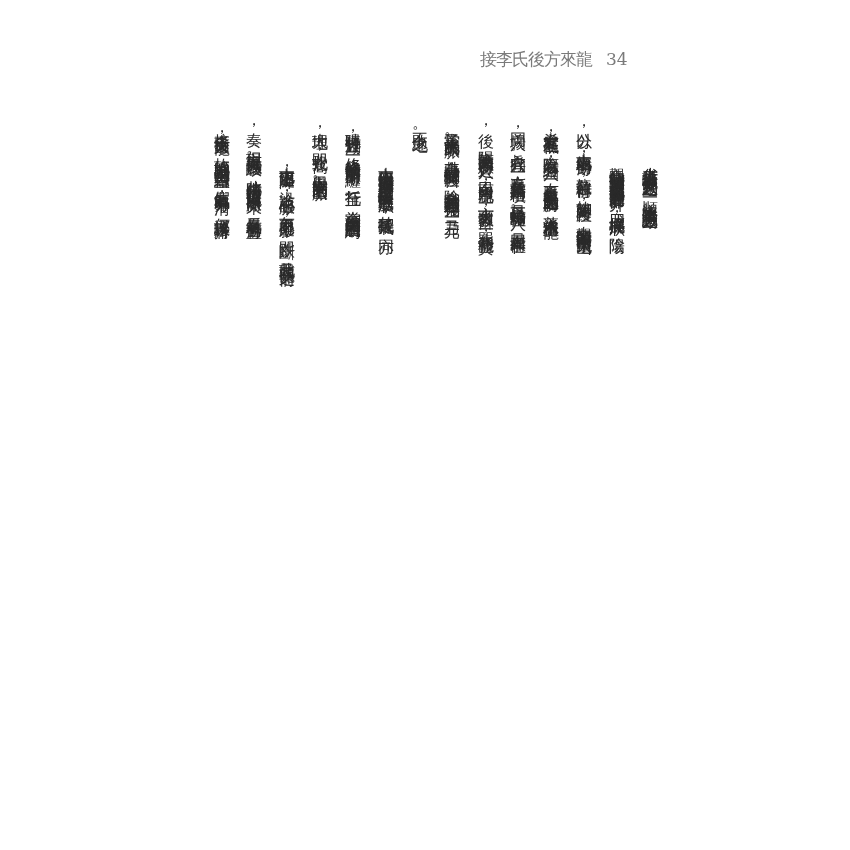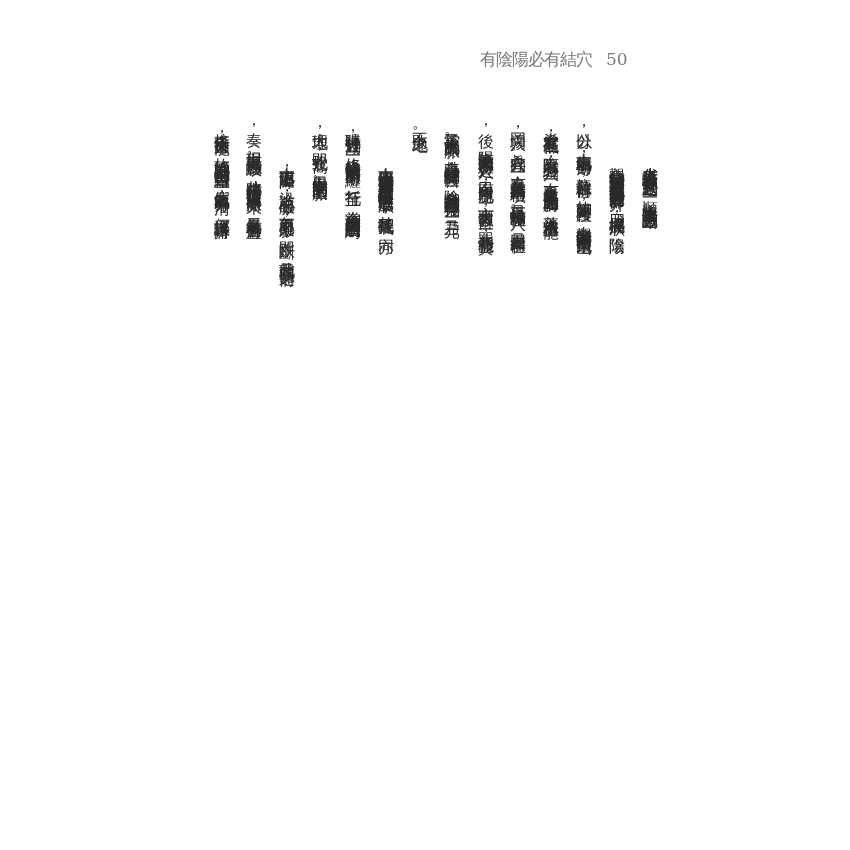--- a/index.html
+++ b/index.html
@@ -55,21 +55,21 @@
       white-space: nowrap;
     }
     .col.indent { padding-top: 34.4px; }
   </style>
 </head>
 <body>
 
 <div class="page">
 
   <div class="running-header">
-    <span class="title">有陰陽必有結穴</span><span class="page-num">50</span>
+    <span class="title">接李氏後方來龍</span><span class="page-num">34</span>
   </div>
 
   <div class="body-text">
     <div class="col indent" style="left:430px">劣者評估是母猴抱兒穴之靈動。一順一逆水之陰陽意識之靈動。</div>
     <div class="col indent" style="left:397px">觀音山龍行於關渡浴水冲起大屯山龍身如獅之起舞節節升，成四境搖擺狀，陰陽</div>
     <div class="col" style="left:364px">以分，大屯山氣勢磅薄，龍急欲前行，故雙腳向後蹬，由觀音山渡船頭回望大屯山頂</div>
     <div class="col" style="left:331px">脊處右高左低，有陰陽必有結穴，右一脈是爲李氏龍脈之左前腳，落入淡水俗稱五龍</div>
     <div class="col" style="left:298px">岡穴場，眞穴尙存。左一脈是爲蔡萬霖祖墳，是爲蟾蜍精歸位一穴。是因在前果在</div>
     <div class="col" style="left:266px">後，陽應陰助天意而得之穴。亥山巳向水流乾，亥山一丈可教富，巽水一句能救貧，</div>
     <div class="col" style="left:232px">掌控了水流的大動脈。其白虎砂盡結於關渡宮，陰卦之象關渡媽正得福元，乃一三元</div>

